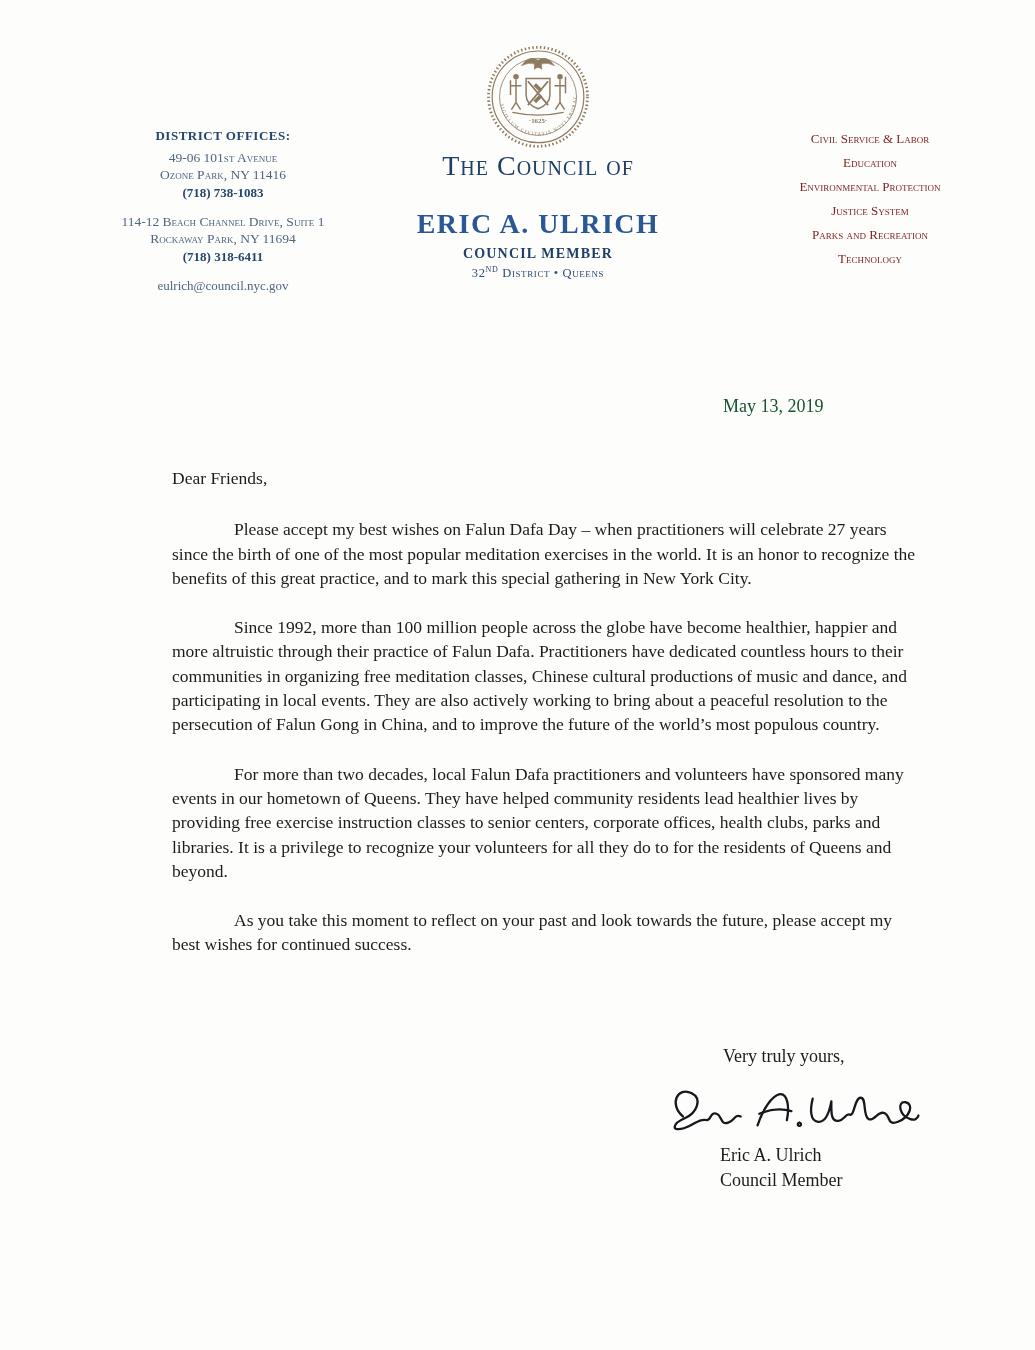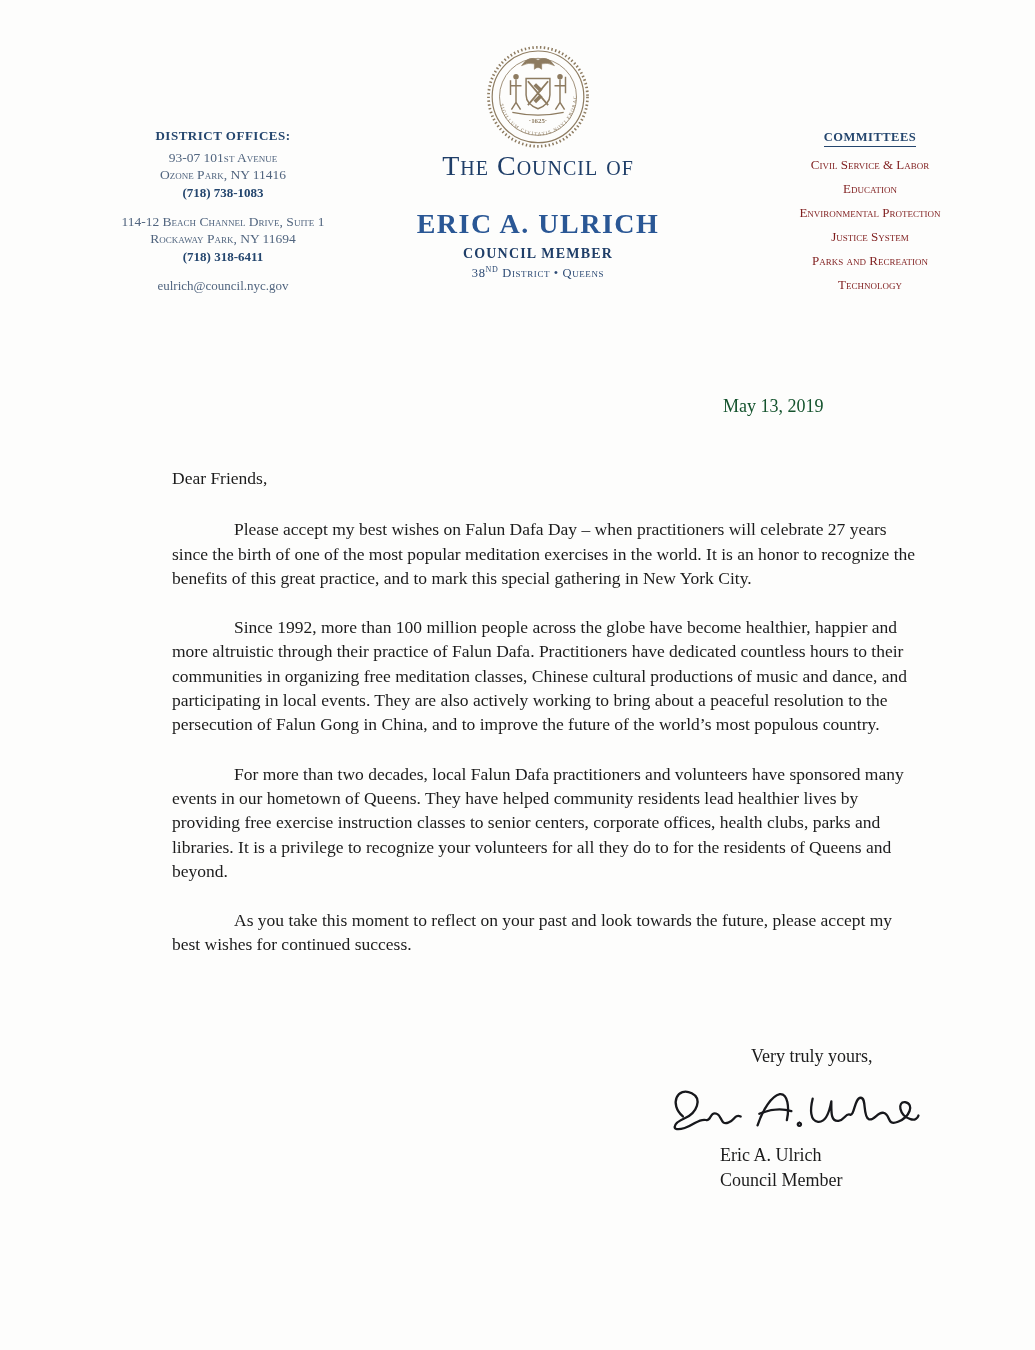--- a/index.html
+++ b/index.html
@@ -91,42 +91,42 @@
   }
   .letter-body {
     position: absolute; left: 172px; top: 466px; width: 750px;
     font-size: 17.5px; line-height: 24.3px; color: #1c1c1c;
   }
   .letter-body .salutation { margin-bottom: 27px; }
   .letter-body p { text-indent: 62px; margin-bottom: 25px; text-align: left; }
 
   .closing {
     position: absolute; left: 723px; top: 1046px;
-    font-size: 18px; color: #1c1c1c; margin-left: 28px;
+    font-size: 18px; color: #1c1c1c;
   }
   .signature-wrap {
     position: absolute; left: 636px; top: 1072px; width: 300px; height: 80px;
   }
   .sig-name {
     position: absolute; left: 720px; top: 1145px;
     font-size: 18px; color: #1c1c1c;
   }
   .sig-title {
     position: absolute; left: 720px; top: 1170px;
     font-size: 18px; color: #1c1c1c;
   }
 </style>
 </head>
 <body>
 
 <div class="page">
 
   <div class="district-offices">
     <div class="heading">DISTRICT OFFICES:</div>
-    <div class="line">93-07 101st Avenue</div>
+    <div class="line">49-06 101st Avenue</div>
     <div class="line">Ozone Park, NY 11416</div>
     <div class="phone">(718) 738-1083</div>
     <div class="gap"></div>
     <div class="line">114-12 Beach Channel Drive, Suite 1</div>
     <div class="line">Rockaway Park, NY 11694</div>
     <div class="phone">(718) 318-6411</div>
     <div class="email">eulrich@council.nyc.gov</div>
   </div>
 
   <div class="seal-wrap">
@@ -160,27 +160,24 @@
       </text>
     </svg>
   </div>
 
   <div class="council-title">
     <div class="l1">The Council of</div>
   </div>
   <div class="member-name">ERIC A. ULRICH</div>
   <div class="member-title">COUNCIL MEMBER</div>
   <div class="district-line">
-    <span>38</span><sup>ND</sup><span class="rest">District • Queens</span>
+    <span>32</span><sup>ND</sup><span class="rest">District • Queens</span>
   </div>
 
   <div class="committees">
-    <div>
-      <span class="heading">COMMITTEES</span>
-    </div>
     <div class="item">Civil Service &amp; Labor</div>
     <div class="item">Education</div>
     <div class="item">Environmental Protection</div>
     <div class="item">Justice System</div>
     <div class="item">Parks and Recreation</div>
     <div class="item">Technology</div>
   </div>
 
   <div class="date">May 13, 2019</div>
 

